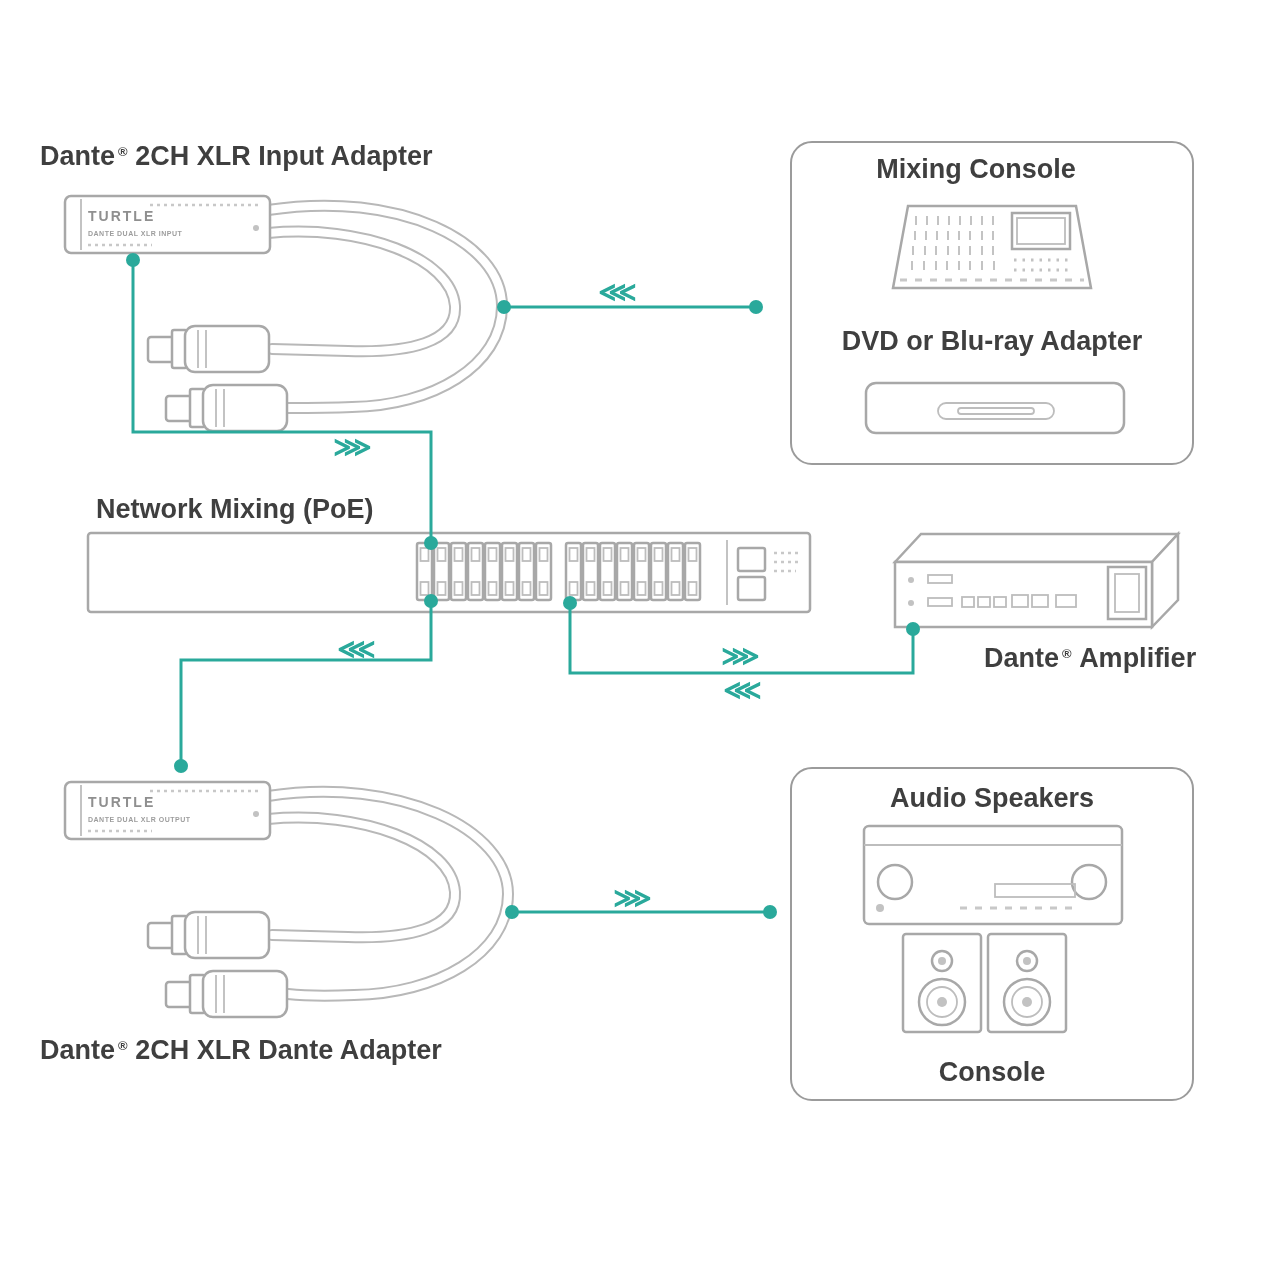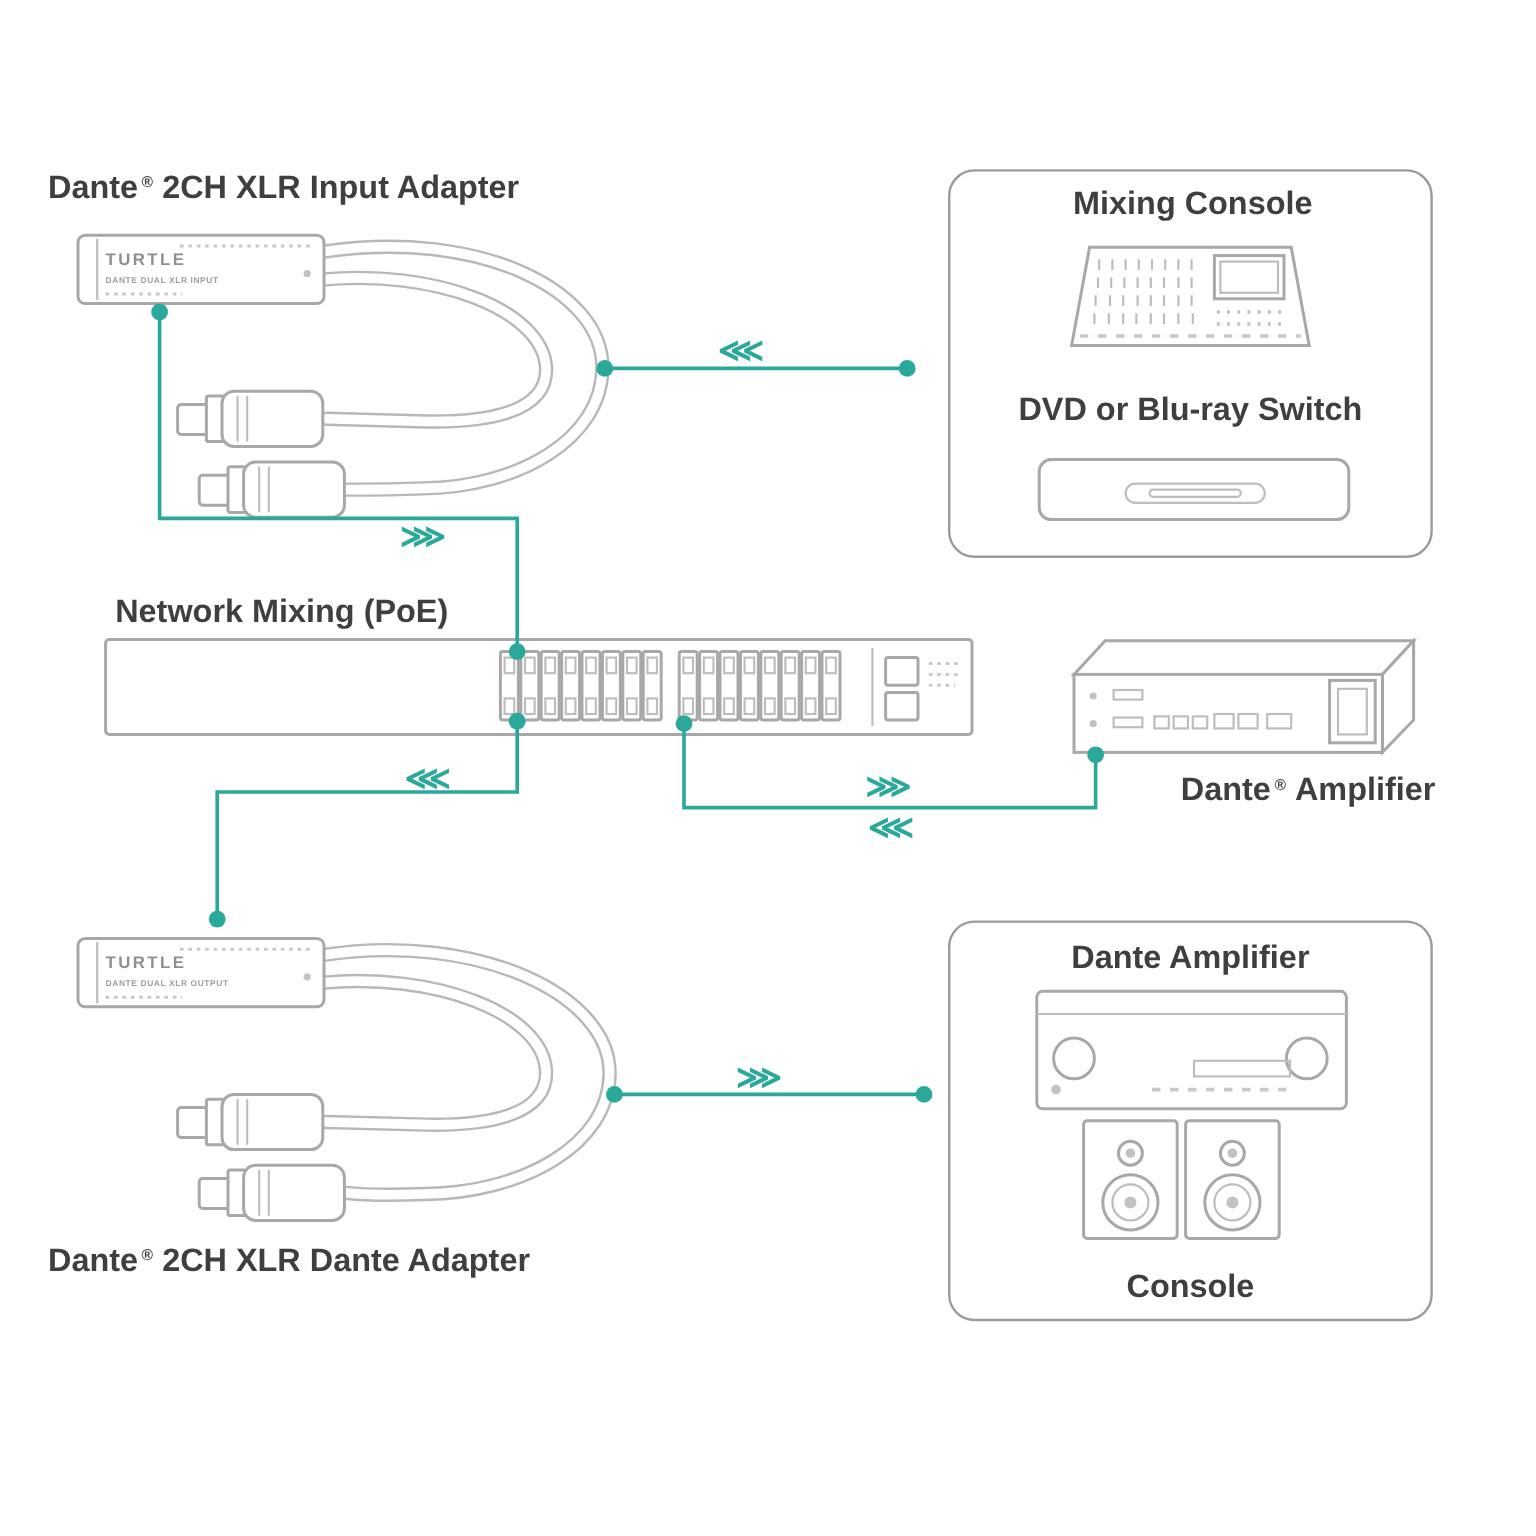--- a/index.html
+++ b/index.html
@@ -223,23 +223,23 @@
   <div class="label" style="left:96px;top:494px">Network Mixing (PoE)</div>
 
   <div class="label" style="left:984px;top:643px">
     <span>Dante</span><span class="reg">®</span>&nbsp;<span>Amplifier</span>
   </div>
 
   <div class="label" style="left:40px;top:1035px">
     <span>Dante</span><span class="reg">®</span>&nbsp;<span>2CH XLR Dante Adapter</span>
   </div>
 
-  <div class="label center" style="left:792px;top:154px;width:404px">Mixing Console</div>
-  <div class="label center" style="left:790px;top:326px;width:404px">DVD or Blu-ray Switch</div>
-  <div class="label center" style="left:790px;top:783px;width:404px">Dante Amplifier</div>
+  <div class="label center" style="left:774px;top:154px;width:404px">Mixing Console</div>
+  <div class="label center" style="left:790px;top:326px;width:404px">DVD or Blu-ray Adapter</div>
+  <div class="label center" style="left:790px;top:783px;width:404px">Audio Speakers</div>
   <div class="label center" style="left:790px;top:1057px;width:404px">Console</div>
 
   <span class="chev" style="left:352px;top:447px">⋙</span>
   <span class="chev" style="left:617px;top:292px">⋘</span>
   <span class="chev" style="left:356px;top:649px">⋘</span>
   <span class="chev" style="left:740px;top:656px">⋙</span>
   <span class="chev" style="left:742px;top:690px">⋘</span>
   <span class="chev" style="left:632px;top:898px">⋙</span>
 
 </div>

